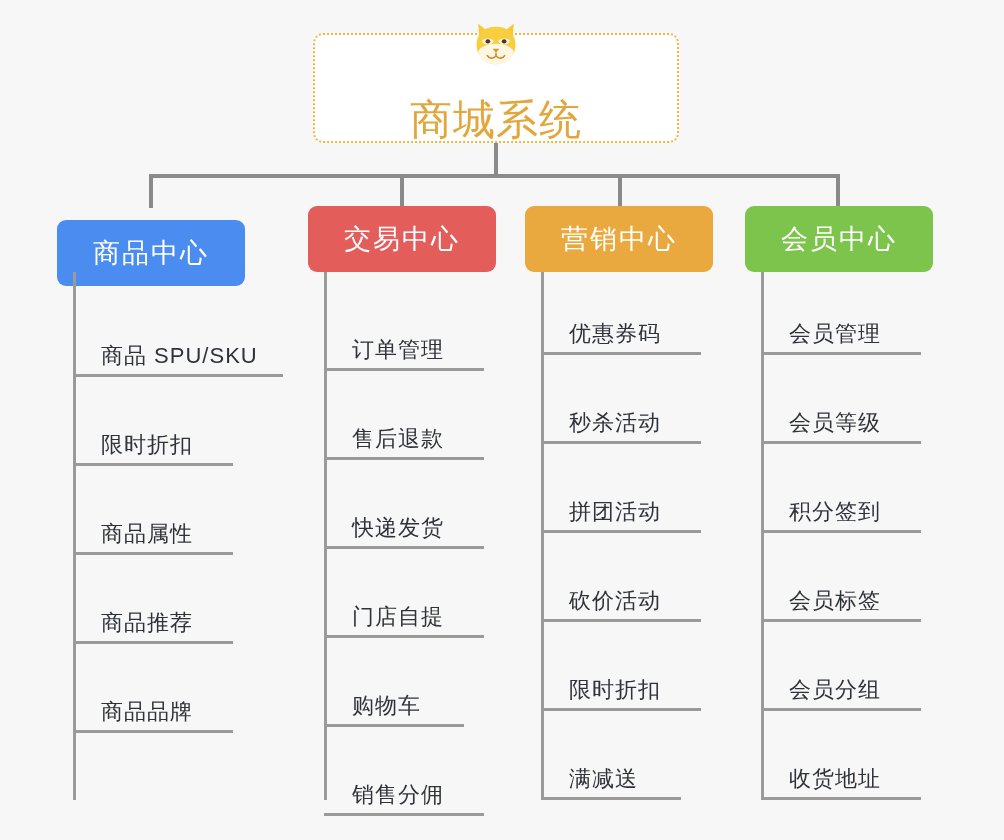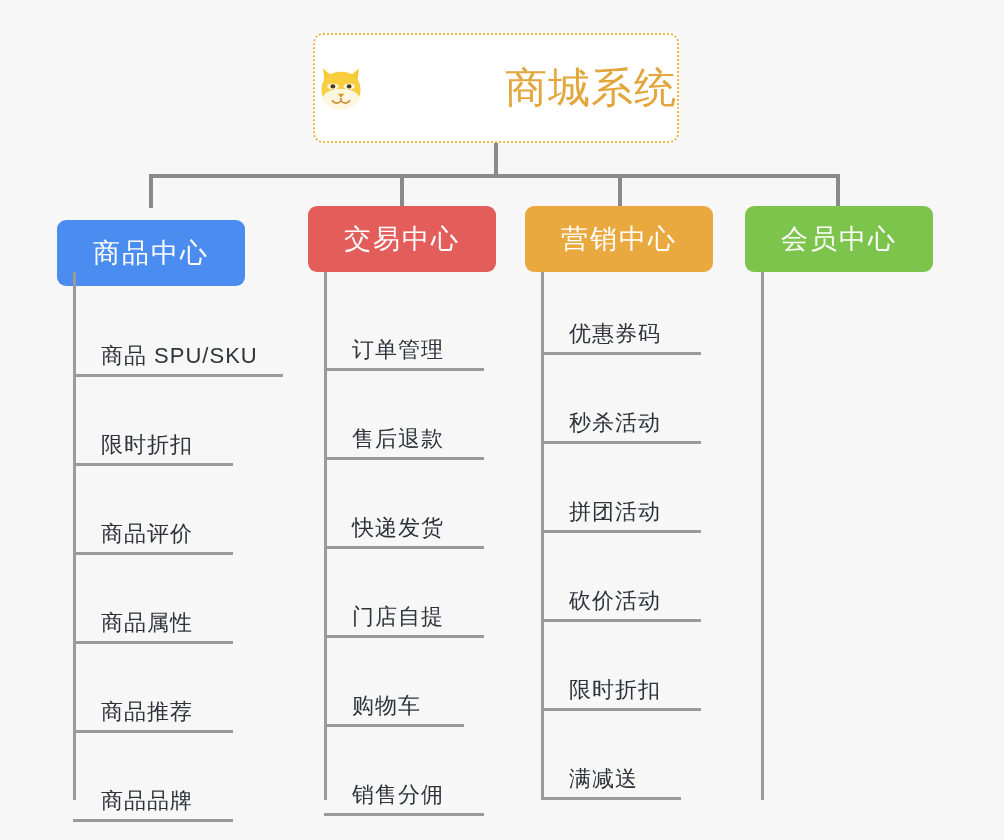--- a/index.html
+++ b/index.html
@@ -23,22 +23,23 @@
     position: absolute;
     left: 313px;
     top: 33px;
     width: 366px;
     height: 110px;
     background: #ffffff;
     border: 2px dotted #efb63f;
     border-radius: 10px;
     display: flex;
     align-items: center;
-    justify-content: space-between;
+    justify-content: flex-end;
     gap: 30px;
+    flex-direction: column;
   }
 
   .root-title {
     color: #e2a63c;
     font-size: 42px;
     line-height: 1;
     letter-spacing: 1px;
     white-space: nowrap;
   }
 
@@ -165,24 +166,20 @@
         <div class="leaf-list" style="padding-top: 8px;">
           <div class="leaf">
             <div class="leaf-label">商品 SPU/SKU</div>
             <div class="leaf-underline" style="width: 210px;"></div>
           </div>
           <div class="leaf">
             <div class="leaf-label">限时折扣</div>
             <div class="leaf-underline" style="width: 160px;"></div>
           </div>
           <div class="leaf">
-            <div class="leaf-label">商品评价</div>
-            <div class="leaf-underline" style="width: 160px;"></div>
-          </div>
-          <div class="leaf">
             <div class="leaf-label">商品属性</div>
             <div class="leaf-underline" style="width: 160px;"></div>
           </div>
           <div class="leaf">
             <div class="leaf-label">商品推荐</div>
             <div class="leaf-underline" style="width: 160px;"></div>
           </div>
           <div class="leaf">
             <div class="leaf-label">商品品牌</div>
             <div class="leaf-underline" style="width: 160px;"></div>
@@ -251,16 +248,42 @@
             <div class="leaf-label">满减送</div>
             <div class="leaf-underline" style="width: 140px;"></div>
           </div>
         </div>
       </div>
       <div class="branch" style="left: 745px;">
         <div class="branch-header" style="background: rgb(124, 196, 76);">
           <span>会员中心</span>
         </div>
         <div class="rail" style="height: 528px;"></div>
+        <div class="leaf-list" style="padding-top: 0px;">
+          <div class="leaf">
+            <div class="leaf-label">会员管理</div>
+            <div class="leaf-underline" style="width: 160px;"></div>
+          </div>
+          <div class="leaf">
+            <div class="leaf-label">会员等级</div>
+            <div class="leaf-underline" style="width: 160px;"></div>
+          </div>
+          <div class="leaf">
+            <div class="leaf-label">积分签到</div>
+            <div class="leaf-underline" style="width: 160px;"></div>
+          </div>
+          <div class="leaf">
+            <div class="leaf-label">会员标签</div>
+            <div class="leaf-underline" style="width: 160px;"></div>
+          </div>
+          <div class="leaf">
+            <div class="leaf-label">会员分组</div>
+            <div class="leaf-underline" style="width: 160px;"></div>
+          </div>
+          <div class="leaf">
+            <div class="leaf-label">收货地址</div>
+            <div class="leaf-underline" style="width: 160px;"></div>
+          </div>
+        </div>
       </div>
     </div>
 
 </div>
 
 </body></html>

